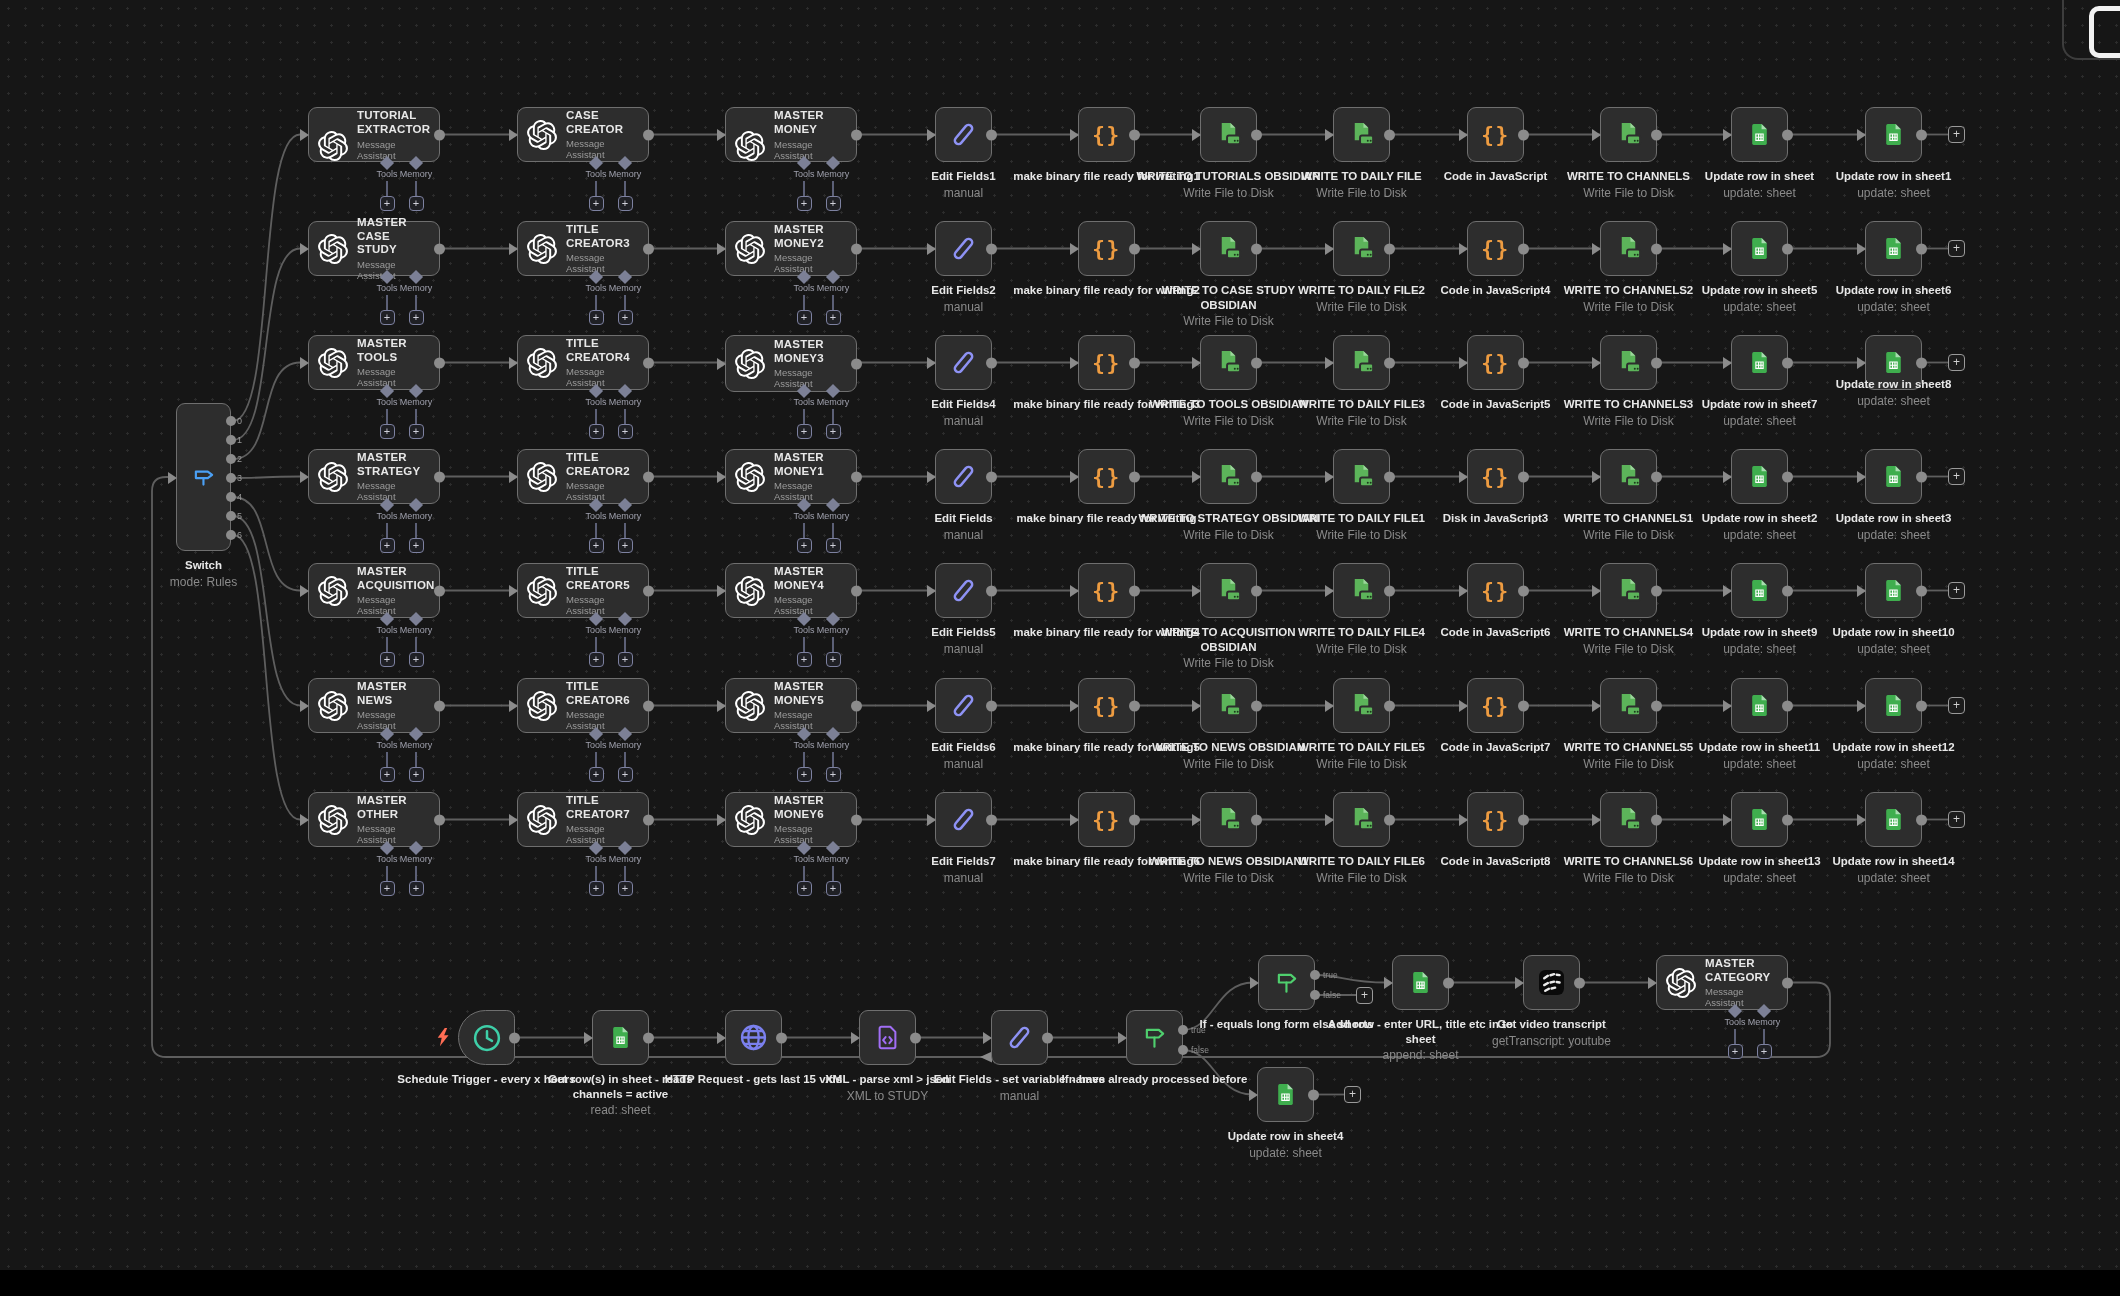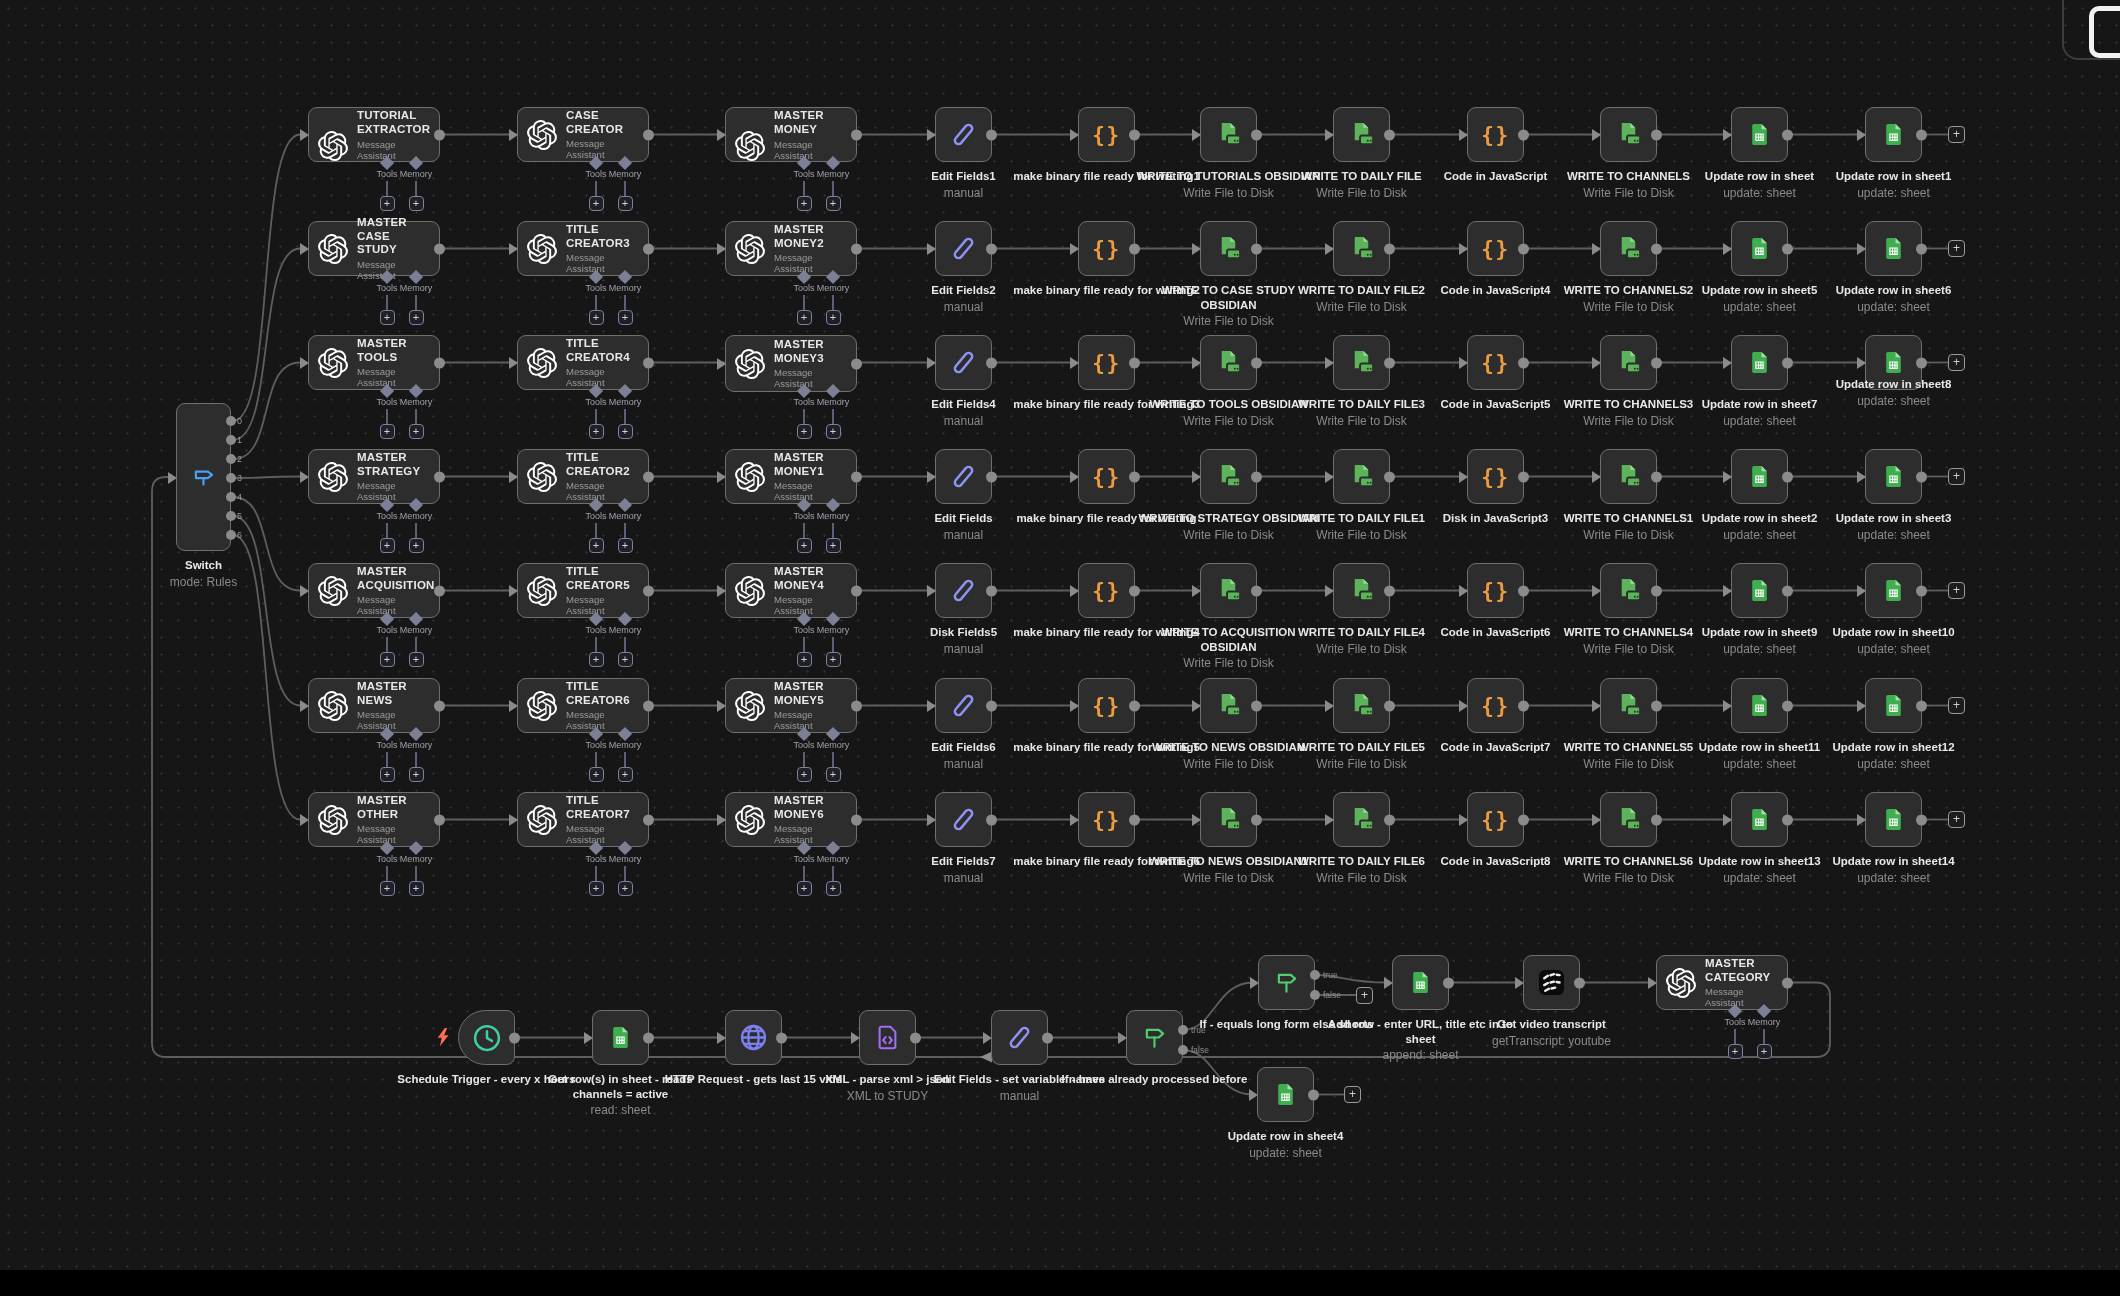--- a/index.html
+++ b/index.html
@@ -929,21 +929,21 @@
       <div class="node sq" style="left: 935px; top: 563px; width: 57px; height: 55px;">
         <div class="in-arrow"></div>
         <div class="out-dot"></div>
         <div class="icon">
           <svg viewBox="0 0 24 24" width="27" height="27" fill="none">
             <rect x="8.8" y="1.8" width="6.4" height="20.4" rx="3.2" stroke="var(--accent-lavender)" stroke-width="2.2" transform="rotate(40 12 12)"></rect>
           </svg>
         </div>
       </div>
       <div class="nlabel" style="left: 868.5px; top: 625px;">
-        <div class="t">Disk Fields5</div>
+        <div class="t">Edit Fields5</div>
         <div class="sub">manual</div>
       </div>
       <div class="node sq" style="left: 1078px; top: 563px; width: 57px; height: 55px;">
         <div class="in-arrow"></div>
         <div class="out-dot"></div>
         <div class="icon">
           <div class="braces">{}</div>
         </div>
       </div>
       <div class="nlabel" style="left: 1011.5px; top: 625px;">

